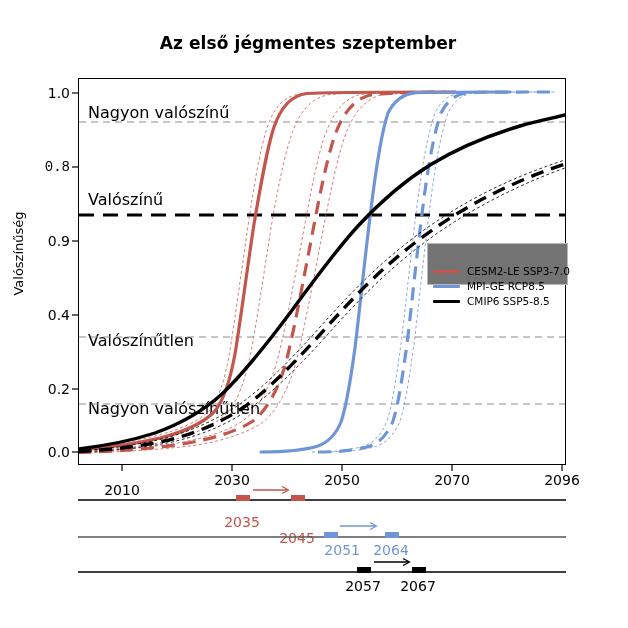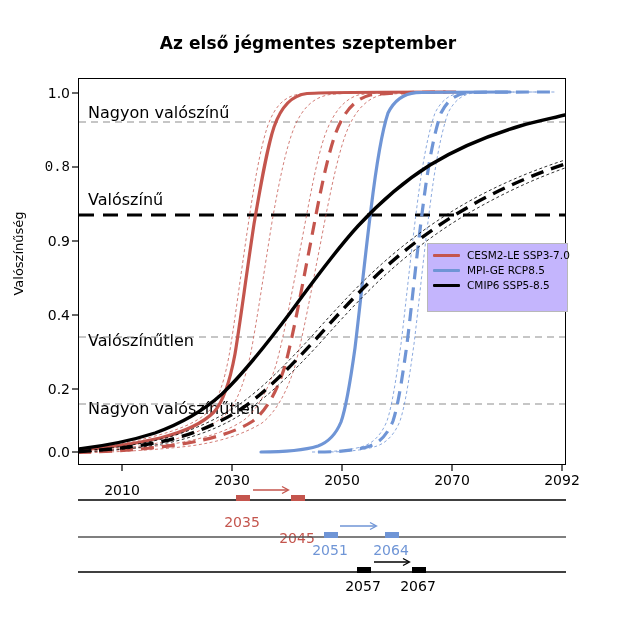--- a/index.html
+++ b/index.html
@@ -15,23 +15,23 @@
   }
   #svg-layer{position:absolute;left:0;top:0;width:628px;height:628px;}
   .ytick-label{position:absolute;font-size:14px;text-align:right;width:44px;}
   .xtick-label{position:absolute;font-size:14px;text-align:center;width:70px;}
   #ylabel{
     position:absolute;left:-72px;top:246px;width:180px;text-align:center;
     font-size:13px;transform:rotate(-90deg);transform-origin:center center;
   }
   .thr-label{position:absolute;font-size:16px;white-space:nowrap;}
   #legend{
-    position:absolute;left:427px;top:243px;width:141px;height:69px;
-    border:1px solid #b8b8b8;background:#c4b5fd;box-sizing:border-box;
-    padding:4px 5px;
+    position:absolute;left:427px;top:243px;width:141px;height:40px;
+    border:1px solid #b8b8b8;background:#737373;box-sizing:border-box;
+    padding:20px 5px;
   }
   .legend-row{display:flex;align-items:center;height:15px;}
   .legend-swatch{width:27px;height:3px;margin-right:7px;flex:0 0 auto;border-radius:1px;}
   .legend-text{font-size:10.5px;line-height:11px;white-space:nowrap;}
   .tl-value{position:absolute;font-size:14px;text-align:center;width:60px;}
   .tl-red{color:#c4554d;}
   .tl-blue{color:#6f95d6;}
   .tl-black{color:#000;}
 </style>
 </head>
@@ -49,21 +49,21 @@
   <div class="ytick-label" style="left:26px;top:307px;">0.4</div>
   <div class="ytick-label" style="left:26px;top:381px;">0.2</div>
   <div class="ytick-label" style="left:26px;top:444px;">0.0</div>
 
   <div id="ylabel">Valószínűség</div>
 
   <div class="xtick-label" style="left:87px;top:472px;margin-top:10px;">2010</div>
   <div class="xtick-label" style="left:197px;top:472px;">2030</div>
   <div class="xtick-label" style="left:307px;top:472px;">2050</div>
   <div class="xtick-label" style="left:417px;top:472px;">2070</div>
-  <div class="xtick-label" style="left:527px;top:472px;">2092</div>
+  <div class="xtick-label" style="left:527px;top:472px;">2096</div>
 
   <div class="thr-label" style="left:88px;top:103px;">Nagyon valószínű</div>
   <div class="thr-label" style="left:88px;top:190px;">Valószínű</div>
   <div class="thr-label" style="left:88px;top:331px;">Valószínűtlen</div>
   <div class="thr-label" style="left:88px;top:399px;">Nagyon valószínűtlen</div>
 
   <div id="legend">
     <div class="legend-row">
       <div class="legend-swatch" style="background:#c4554d;"></div>
       <div class="legend-text">CESM2-LE SSP3-7.0</div>
@@ -73,21 +73,21 @@
       <div class="legend-text">MPI-GE RCP8.5</div>
     </div>
     <div class="legend-row">
       <div class="legend-swatch" style="background:#000000;height:3.4px;"></div>
       <div class="legend-text">CMIP6 SSP5-8.5</div>
     </div>
   </div>
 
   <div class="tl-value tl-red" style="left:212px;top:514px;">2035</div>
   <div class="tl-value tl-red" style="left:267px;top:506px;margin-top:24px;">2045</div>
-  <div class="tl-value tl-blue" style="left:300px;top:542px;">2051</div>
+  <div class="tl-value tl-blue" style="left:300px;top:542px;text-align:right;">2051</div>
   <div class="tl-value tl-blue" style="left:361px;top:542px;">2064</div>
   <div class="tl-value tl-black" style="left:333px;top:578px;">2057</div>
   <div class="tl-value tl-black" style="left:388px;top:578px;">2067</div>
 
   <svg id="svg-layer" viewBox="0 0 628 628">
 
     <g stroke="#000" stroke-width="1.2">
       <line x1="72" y1="93" x2="78" y2="93"></line>
       <line x1="72" y1="167" x2="78" y2="167"></line>
       <line x1="72" y1="241" x2="78" y2="241"></line>

